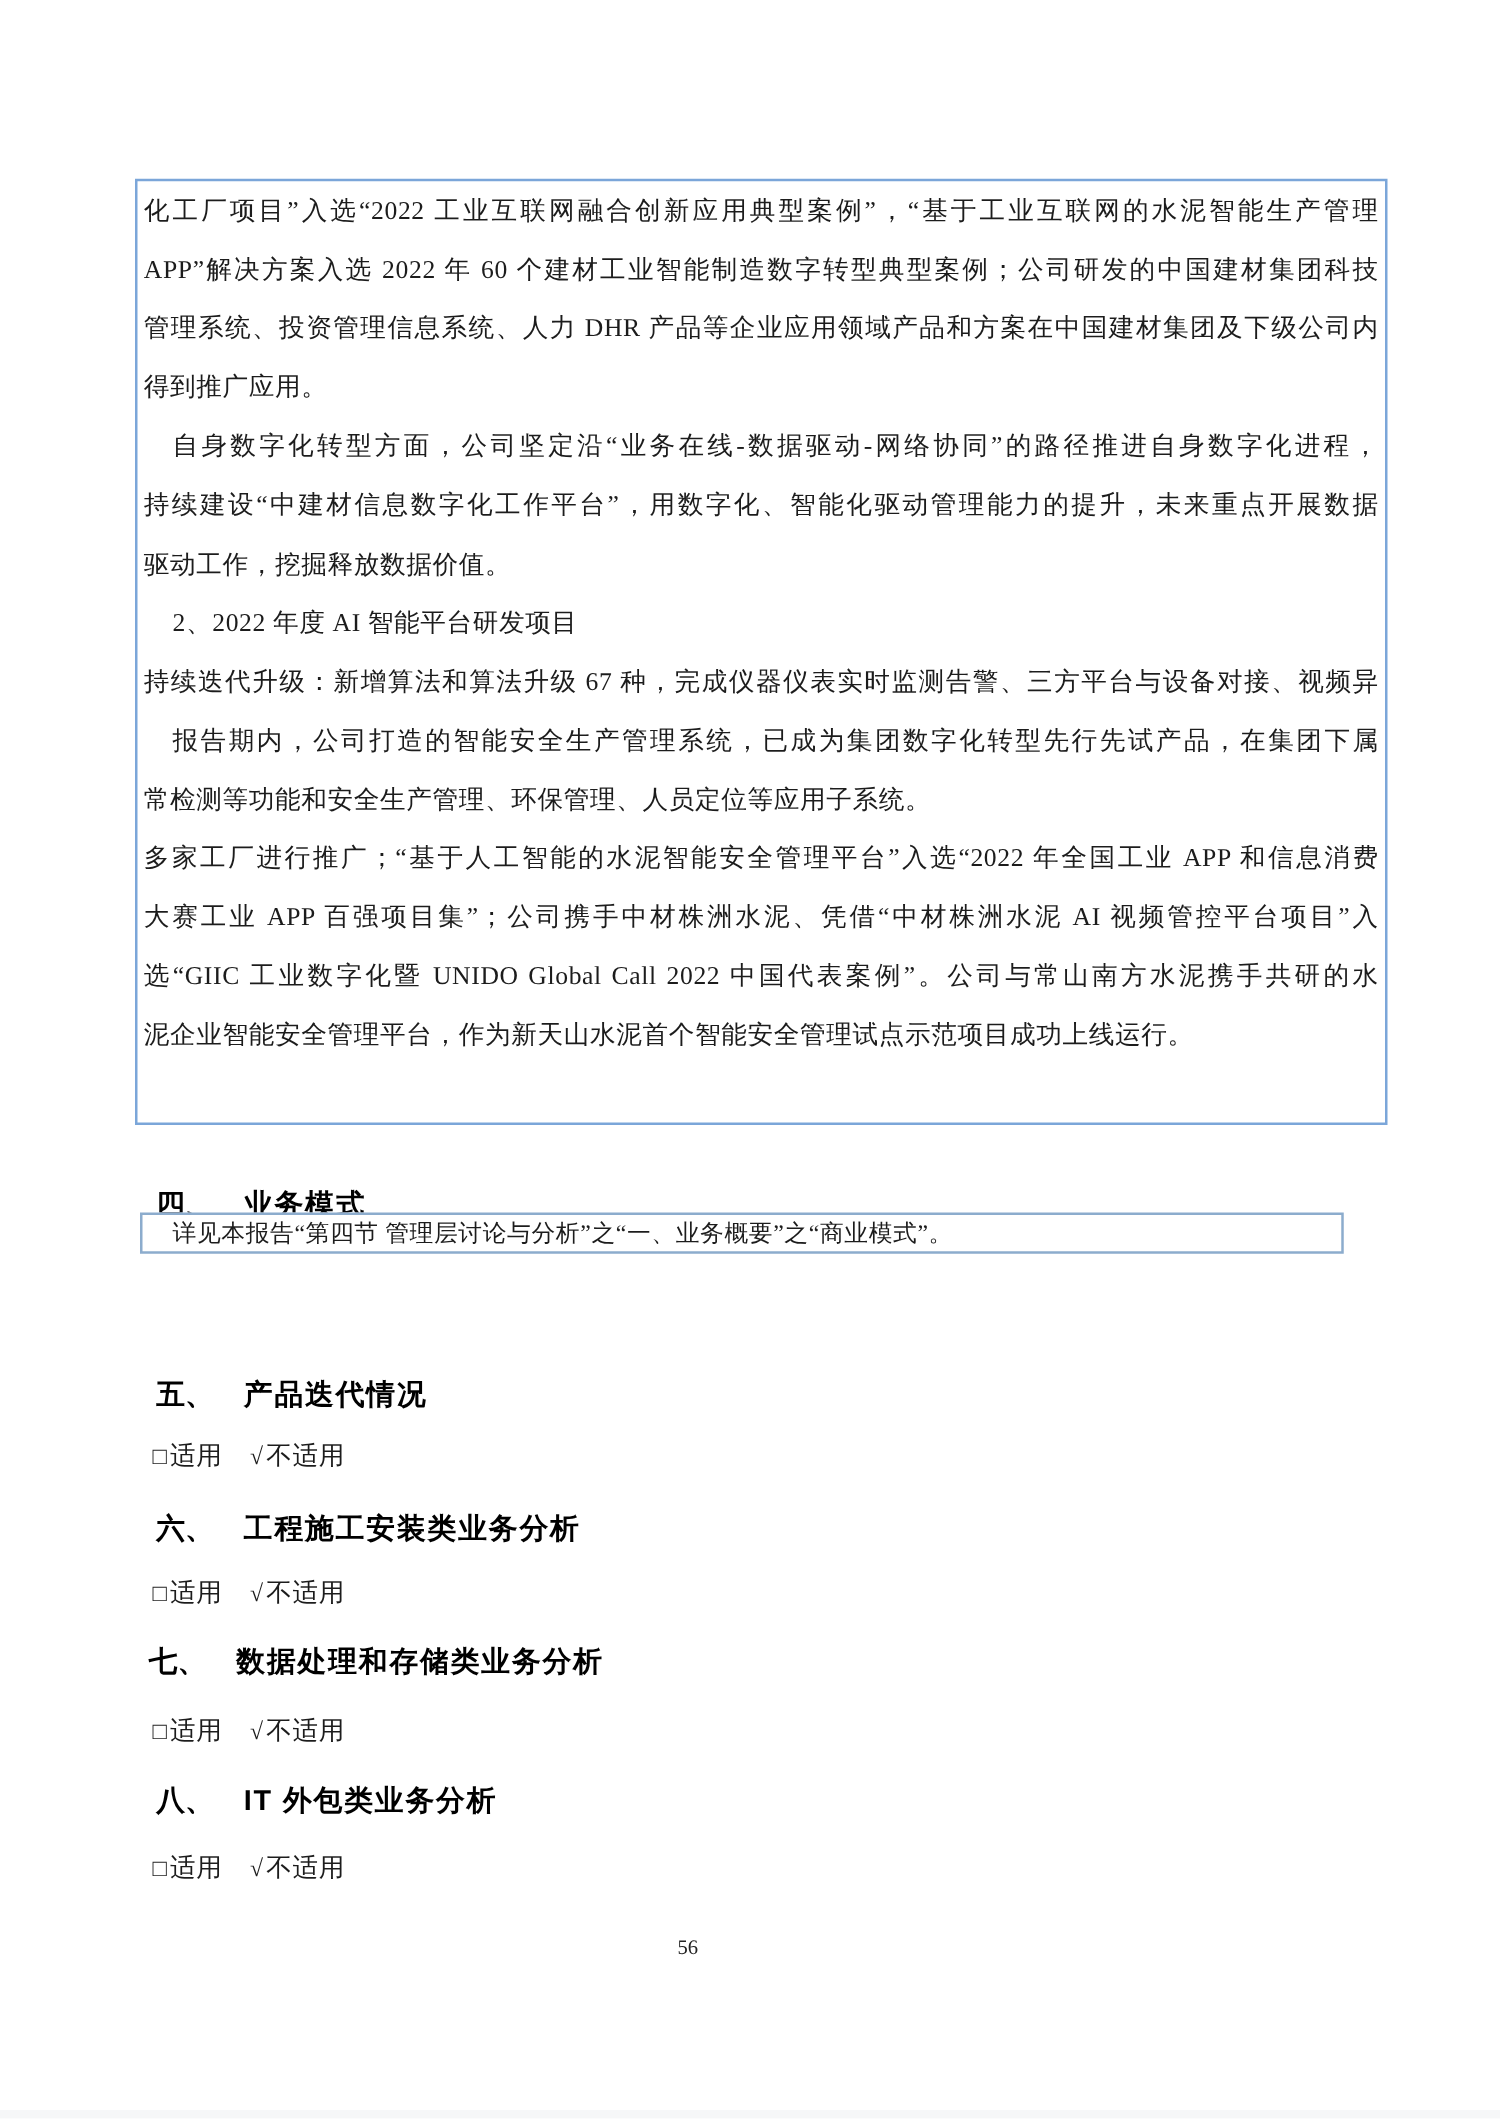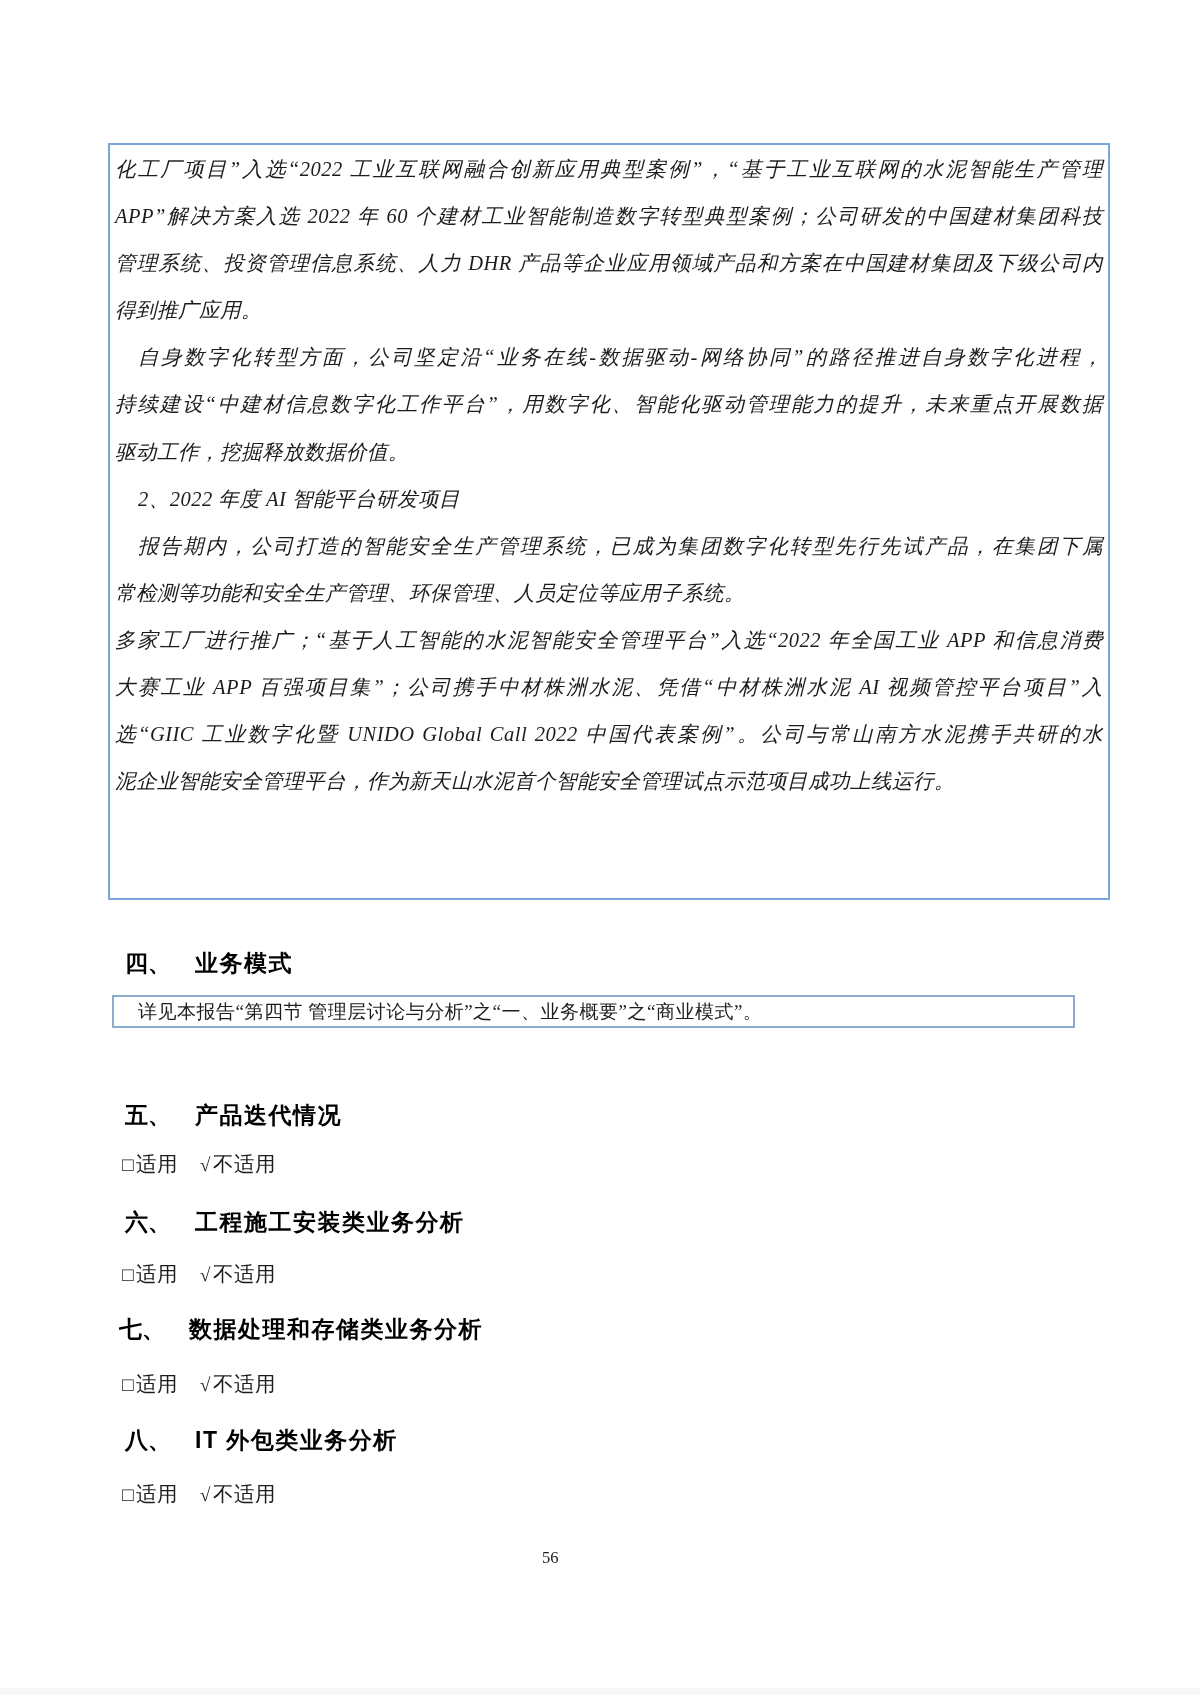--- a/index.html
+++ b/index.html
@@ -13,21 +13,20 @@
   }
   .abs{position:absolute;}
 
   
   .report-box{
     left:108px;top:143px;width:1002px;height:757px;
     border:2px solid var(--box-border,#7ba6d9);
     box-sizing:border-box;
     padding:1px 5px 0 5px;
     background:#ffffff;
-    font-style:italic;
   }
   .ln{
     font-size:20.5px;
     line-height:47.1px;
     height:47.1px;
     white-space:normal;
     color:var(--text-color,#1c1c1c);
     letter-spacing:0.5px;
   }
   .ln.j{text-align:justify;text-align-last:justify;}
@@ -39,21 +38,21 @@
     font-weight:700;
     font-size:23px;
     color:#000000;
     letter-spacing:1.5px;
     white-space:nowrap;
   }
   .heading .num{display:inline-block;width:70px;letter-spacing:0;}
 
   
   .note-box{
-    left:112px;top:995px;width:963px;height:33px;
+    left:112px;top:970px;width:963px;height:33px;
     border:2px solid var(--note-border,#8caccd);
     box-sizing:border-box;
     background:#ffffff;
     display:flex;align-items:center;
   }
   .note-box .note-text{
     font-size:19px;
     padding-left:24px;
     letter-spacing:0.5px;
     white-space:nowrap;
@@ -87,20 +86,21 @@
 
   <div class="abs report-box">
     <div class="ln j">化工厂项目”入选“2022 工业互联网融合创新应用典型案例”，“基于工业互联网的水泥智能生产管理</div>
     <div class="ln j">APP”解决方案入选 2022 年 60 个建材工业智能制造数字转型典型案例；公司研发的中国建材集团科技</div>
     <div class="ln j">管理系统、投资管理信息系统、人力 DHR 产品等企业应用领域产品和方案在中国建材集团及下级公司内</div>
     <div class="ln">得到推广应用。</div>
     <div class="ln ind j">自身数字化转型方面，公司坚定沿“业务在线-数据驱动-网络协同”的路径推进自身数字化进程，</div>
     <div class="ln j">持续建设“中建材信息数字化工作平台”，用数字化、智能化驱动管理能力的提升，未来重点开展数据</div>
     <div class="ln">驱动工作，挖掘释放数据价值。</div>
     <div class="ln ind">2、2022 年度 AI 智能平台研发项目</div>
+    <div class="ln j">持续迭代升级：新增算法和算法升级 67 种，完成仪器仪表实时监测告警、三方平台与设备对接、视频异</div>
     <div class="ln ind j">报告期内，公司打造的智能安全生产管理系统，已成为集团数字化转型先行先试产品，在集团下属</div>
     <div class="ln">常检测等功能和安全生产管理、环保管理、人员定位等应用子系统。</div>
     <div class="ln j">多家工厂进行推广；“基于人工智能的水泥智能安全管理平台”入选“2022 年全国工业 APP 和信息消费</div>
     <div class="ln j">大赛工业 APP 百强项目集”；公司携手中材株洲水泥、凭借“中材株洲水泥 AI 视频管控平台项目”入</div>
     <div class="ln j">选“GIIC 工业数字化暨 UNIDO Global Call 2022 中国代表案例”。公司与常山南方水泥携手共研的水</div>
     <div class="ln">泥企业智能安全管理平台，作为新天山水泥首个智能安全管理试点示范项目成功上线运行。</div>
   </div>
 
   <div class="abs heading" style="left:125px;top:948px;">
     <span class="num">四、</span><span>业务模式</span>

